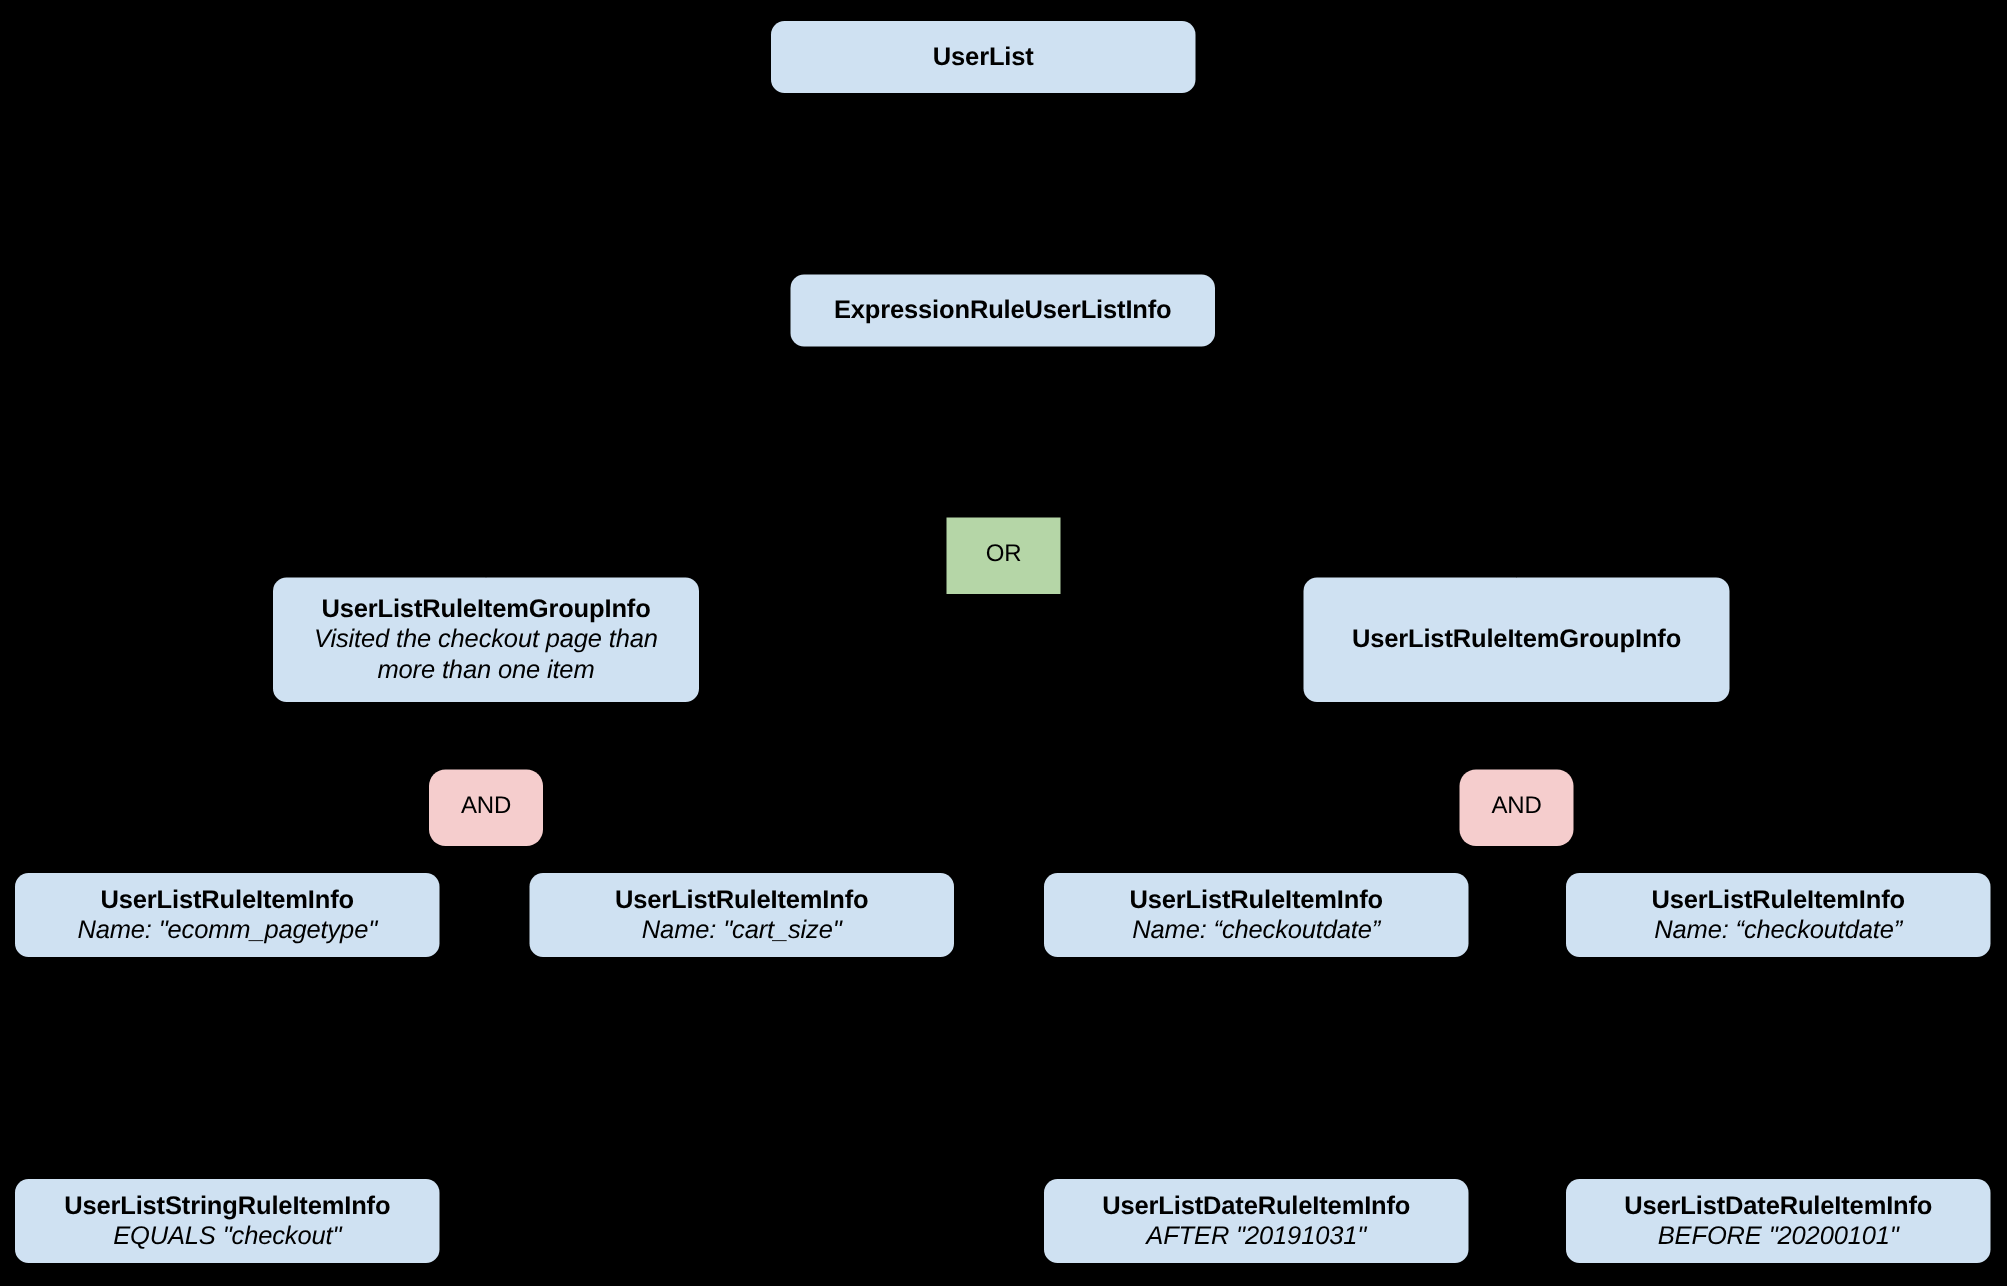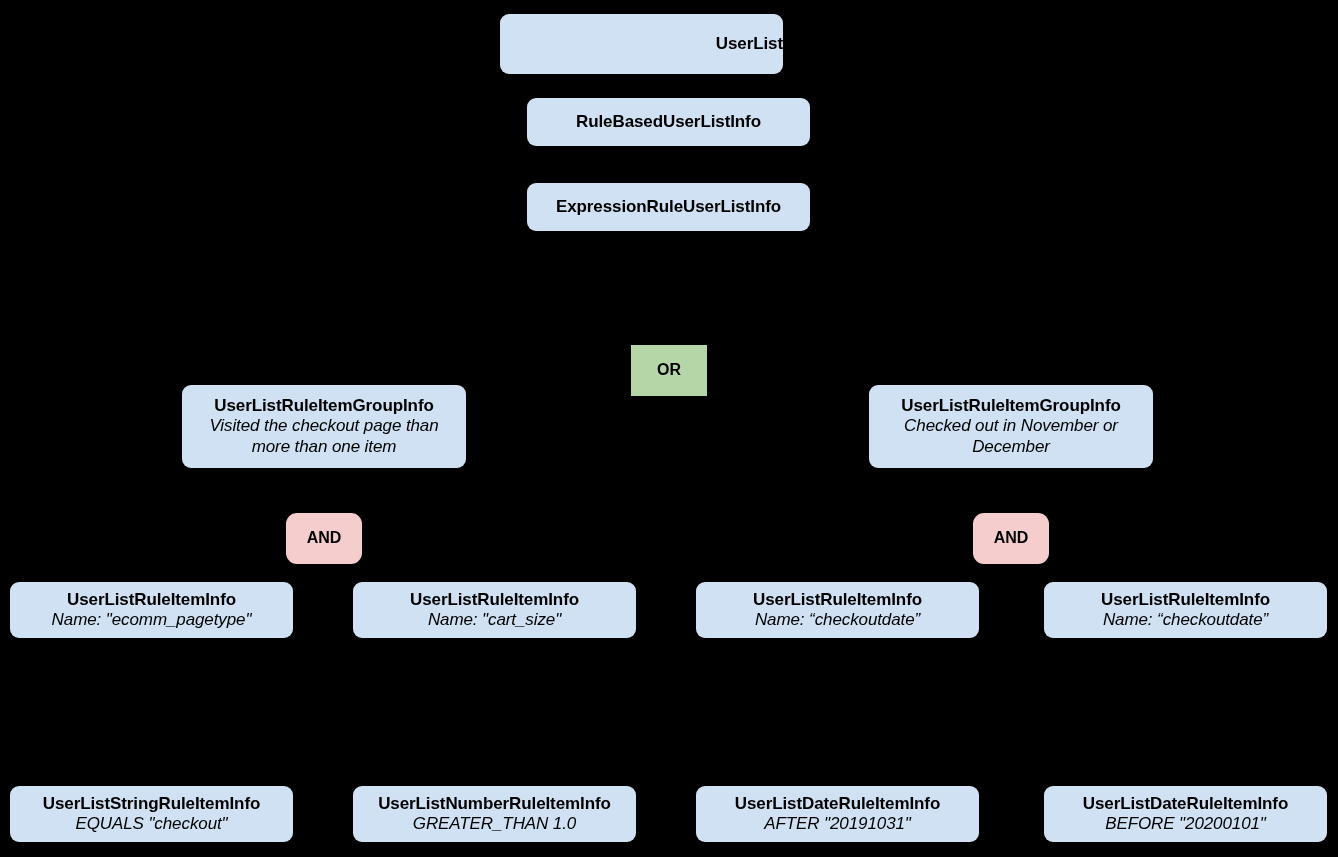--- a/index.html
+++ b/index.html
@@ -40,65 +40,61 @@
   }
   .node.op{
     background:#b5d6a7;
     border-radius:0;
   }
   .node.op.and{
     background:#f5cdcd;
     border-radius:11px;
   }
   .node.op .title{
-    font-weight:bold;
+    font-weight:normal;
     font-size:16px;
   }
 
   
   .arrow-notch{
     position:absolute;
     width:0;height:0;
     border-left:9px solid transparent;
     border-right:9px solid transparent;
     border-top:11px solid #000000;
     z-index:5;
   }
 </style>
 </head>
 <body>
 
 <div id="canvas">
 
-  <div class="node entity" style="left:500px;top:14px;width:283px;height:60px;align-items:flex-end;">
+  <div class="node entity" style="left:514px;top:14px;width:283px;height:48px;">
     <div class="title">UserList</div>
   </div>
 
-  <div class="node entity" style="left:527px;top:98px;width:283px;height:48px;">
-    <div class="title">RuleBasedUserListInfo</div>
-  </div>
 
   <div class="node entity" style="left:527px;top:183px;width:283px;height:48px;">
     <div class="title">ExpressionRuleUserListInfo</div>
   </div>
 
 
   <div class="node op or" style="left:631px;top:345px;width:76px;height:51px;">
     <div class="title">OR</div>
   </div>
 
   <div class="node entity" style="left:182px;top:385px;width:284px;height:83px;">
     <div class="title">UserListRuleItemGroupInfo</div>
     <div class="subtitle">Visited the checkout page than more than one item</div>
   </div>
   <div class="arrow-notch" style="left:315px;top:374px;"></div>
 
   <div class="node entity" style="left:869px;top:385px;width:284px;height:83px;">
     <div class="title">UserListRuleItemGroupInfo</div>
-    <div class="subtitle">Checked out in November or December</div>
   </div>
   <div class="arrow-notch" style="left:1002px;top:374px;"></div>
 
   <div class="node op and" style="left:286px;top:513px;width:76px;height:51px;">
     <div class="title">AND</div>
   </div>
 
   <div class="node op and" style="left:973px;top:513px;width:76px;height:51px;">
     <div class="title">AND</div>
   </div>
@@ -121,24 +117,20 @@
   <div class="node entity" style="left:1044px;top:582px;width:283px;height:56px;">
     <div class="title">UserListRuleItemInfo</div>
     <div class="subtitle">Name: “checkoutdate”</div>
   </div>
 
   <div class="node entity" style="left:10px;top:786px;width:283px;height:56px;">
     <div class="title">UserListStringRuleItemInfo</div>
     <div class="subtitle">EQUALS "checkout"</div>
   </div>
 
-  <div class="node entity" style="left:353px;top:786px;width:283px;height:56px;">
-    <div class="title">UserListNumberRuleItemInfo</div>
-    <div class="subtitle">GREATER_THAN 1.0</div>
-  </div>
 
   <div class="node entity" style="left:696px;top:786px;width:283px;height:56px;">
     <div class="title">UserListDateRuleItemInfo</div>
     <div class="subtitle">AFTER "20191031"</div>
   </div>
 
   <div class="node entity" style="left:1044px;top:786px;width:283px;height:56px;">
     <div class="title">UserListDateRuleItemInfo</div>
     <div class="subtitle">BEFORE "20200101"</div>
   </div>

